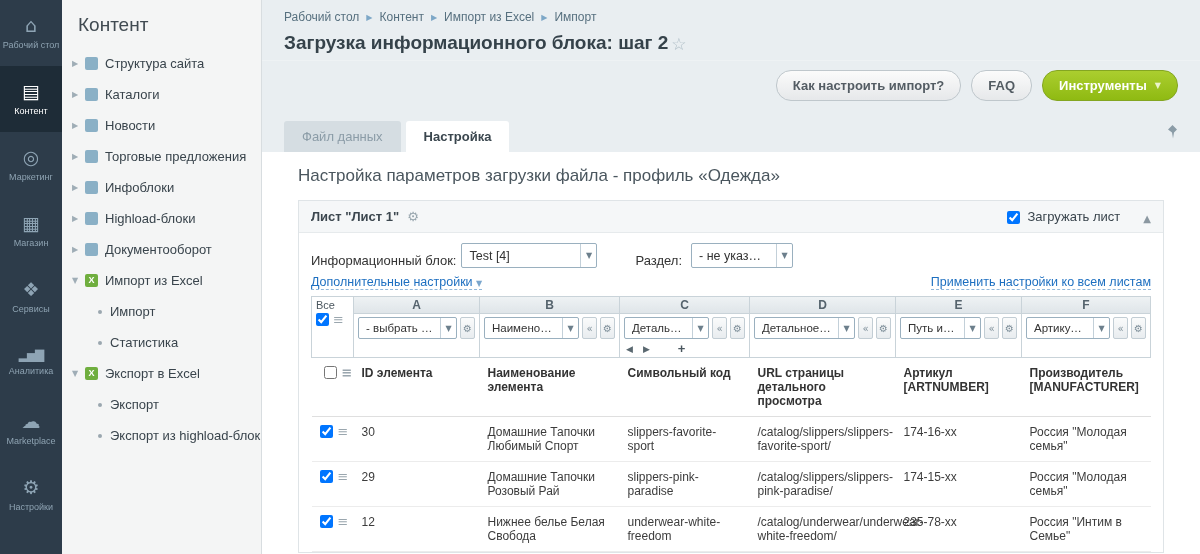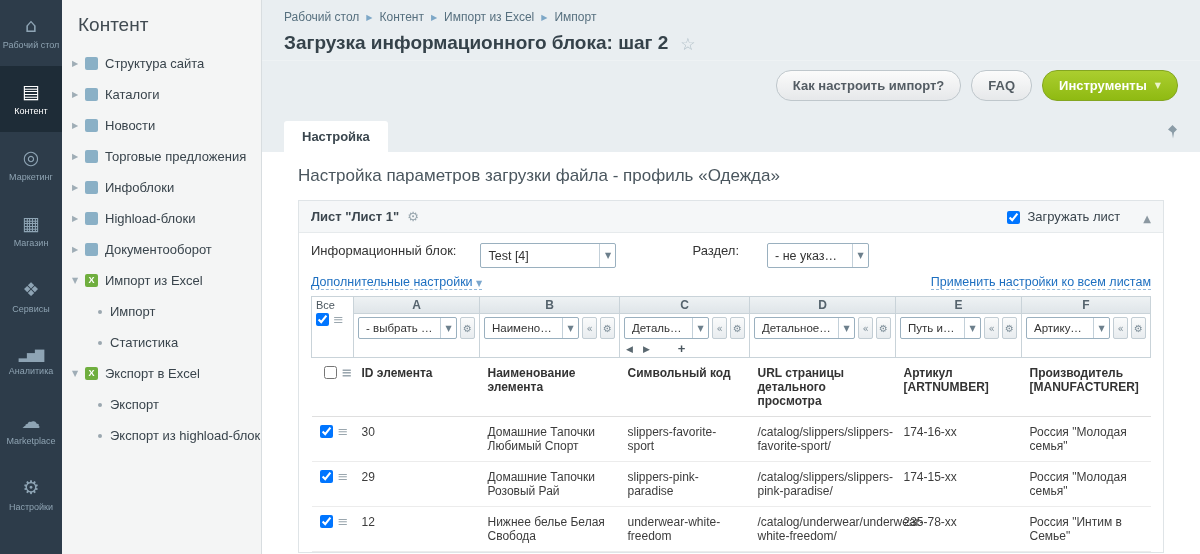--- a/index.html
+++ b/index.html
@@ -25,21 +25,21 @@
   .s-icon.excel{background:#6fae3e;color:#fff;font-size:9px;font-weight:bold;display:flex;align-items:center;justify-content:center;line-height:1}
   .sb-item.sub{padding-left:36px}
   .sb-item.sub .dot{width:4px;height:4px;border-radius:50%;background:#9aa7af;margin-right:8px;flex-shrink:0}
 
   
   .main{flex:1;display:flex;flex-direction:column;min-width:0;background:#e9eef1}
   .page-top{padding:10px 22px 0}
   .breadcrumb{display:flex;align-items:center;gap:7px;font-size:12px;color:#57707f}
   .breadcrumb .crumb{cursor:pointer}
   .breadcrumb .sep{color:#7da7c7;font-size:8px}
-  .page-title-row{display:flex;align-items:flex-end;gap:12px;padding:8px 0 6px}
+  .page-title-row{display:flex;align-items:flex-end;gap:3px;padding:8px 0 6px}
   .page-title{font-size:19px;font-weight:bold;color:#35424a}
   .star{color:#aebdc6;font-size:17px;cursor:pointer}
   .toolbar{padding:9px 22px 10px;display:flex;justify-content:flex-end;gap:10px;border-top:1px solid #eef2f4}
   .btn{height:31px;padding:0 16px;border-radius:15px;border:1px solid #bfc7cc;background:linear-gradient(#fbfbfb,#e6e8ea);font-size:13px;font-weight:bold;color:#535c63;display:inline-flex;align-items:center;cursor:pointer}
   .btn-green{background:linear-gradient(#abce2f,#8fba12);border-color:#84a621;color:#fff;gap:8px}
   .btn-green .caret{font-size:8px;color:#eaf4ca}
 
   .tabs-row{padding:10px 22px 0;display:flex;align-items:flex-end;gap:5px}
   .tab{height:31px;padding:0 18px;border-radius:3px 3px 0 0;background:#d5dde2;color:#8b9ca7;font-size:13px;display:flex;align-items:center;cursor:pointer}
   .tab.active{background:#fff;color:#3a464e;font-weight:bold}
@@ -47,21 +47,21 @@
 
   .content{background:#fff;flex:1;padding:14px 24px 0;overflow:hidden}
   .section-title{font-size:17px;color:#4a565e;padding-left:12px}
   .panel{margin:14px 12px 0;border:1px solid #dfe4e7;background:#fff}
   .panel-head{height:32px;background:#f5f7f8;border-bottom:1px solid #e6eaec;display:flex;align-items:center;padding:0 12px;gap:8px}
   .ph-title{font-weight:bold;font-size:13px;color:#3c474f}
   .gear{color:#98a6ae;font-size:13px;cursor:pointer;line-height:1}
   .ph-right{margin-left:auto;display:flex;align-items:flex-end;gap:7px;font-size:13px;color:#39444c}
   .collapse-btn{color:#8b98a1;font-size:10px;margin-left:16px;cursor:pointer}
   .panel-body{padding:10px 12px 0}
-  .form-row{display:flex;align-items:flex-start;gap:24px;font-size:13px;color:#333}
+  .form-row{display:flex;align-items:flex-end;gap:5px;font-size:13px;color:#333}
   .sel{height:25px;border:1px solid #9ab0bf;border-radius:2px;background:#fff;display:inline-flex;align-items:center;font-size:12.5px;color:#333;cursor:pointer;overflow:hidden}
   .sel-text{padding:0 7px;white-space:nowrap;overflow:hidden;text-overflow:ellipsis;flex:1}
   .sel-arrow{width:16px;align-self:stretch;border-left:1px solid #c3d0d9;color:#6c7f8c;font-size:8px;display:flex;align-items:center;justify-content:center;flex-shrink:0}
   .sel-iblock{width:136px}
   .sel-section{width:102px;margin-left:4px}
   .gap28{width:28px}
   .links-row{display:flex;justify-content:space-between;align-items:center;margin:7px 0 6px;font-size:12.5px}
   .dashed-link{color:#1d6fc0;border-bottom:1px dashed #90b7da;cursor:pointer}
   .dashed-link .dl-caret{font-size:8px;color:#7aa6cd}
 
@@ -210,20 +210,21 @@
     <div class="toolbar">
       <button class="btn">Как настроить импорт?</button>
       <button class="btn">FAQ</button>
       <button class="btn btn-green">
         <span>Инструменты</span>
         <span class="caret sym">▼</span>
       </button>
     </div>
 
     <div class="tabs-row">
+      <div class="tab">Файл данных</div>
       <div class="tab active">Настройка</div>
       <span class="pin">
         <svg width="11" height="14" viewBox="0 0 11 14">
             <path d="M5.5 0 L10 4.5 L7 7.5 L6 13.5 L5 7.5 L1 4.5 Z" fill="#8b9ca7"></path>
           </svg>
       </span>
     </div>
 
     <div class="content">
       <div class="section-title">Настройка параметров загрузки файла - профиль «Одежда»</div>

